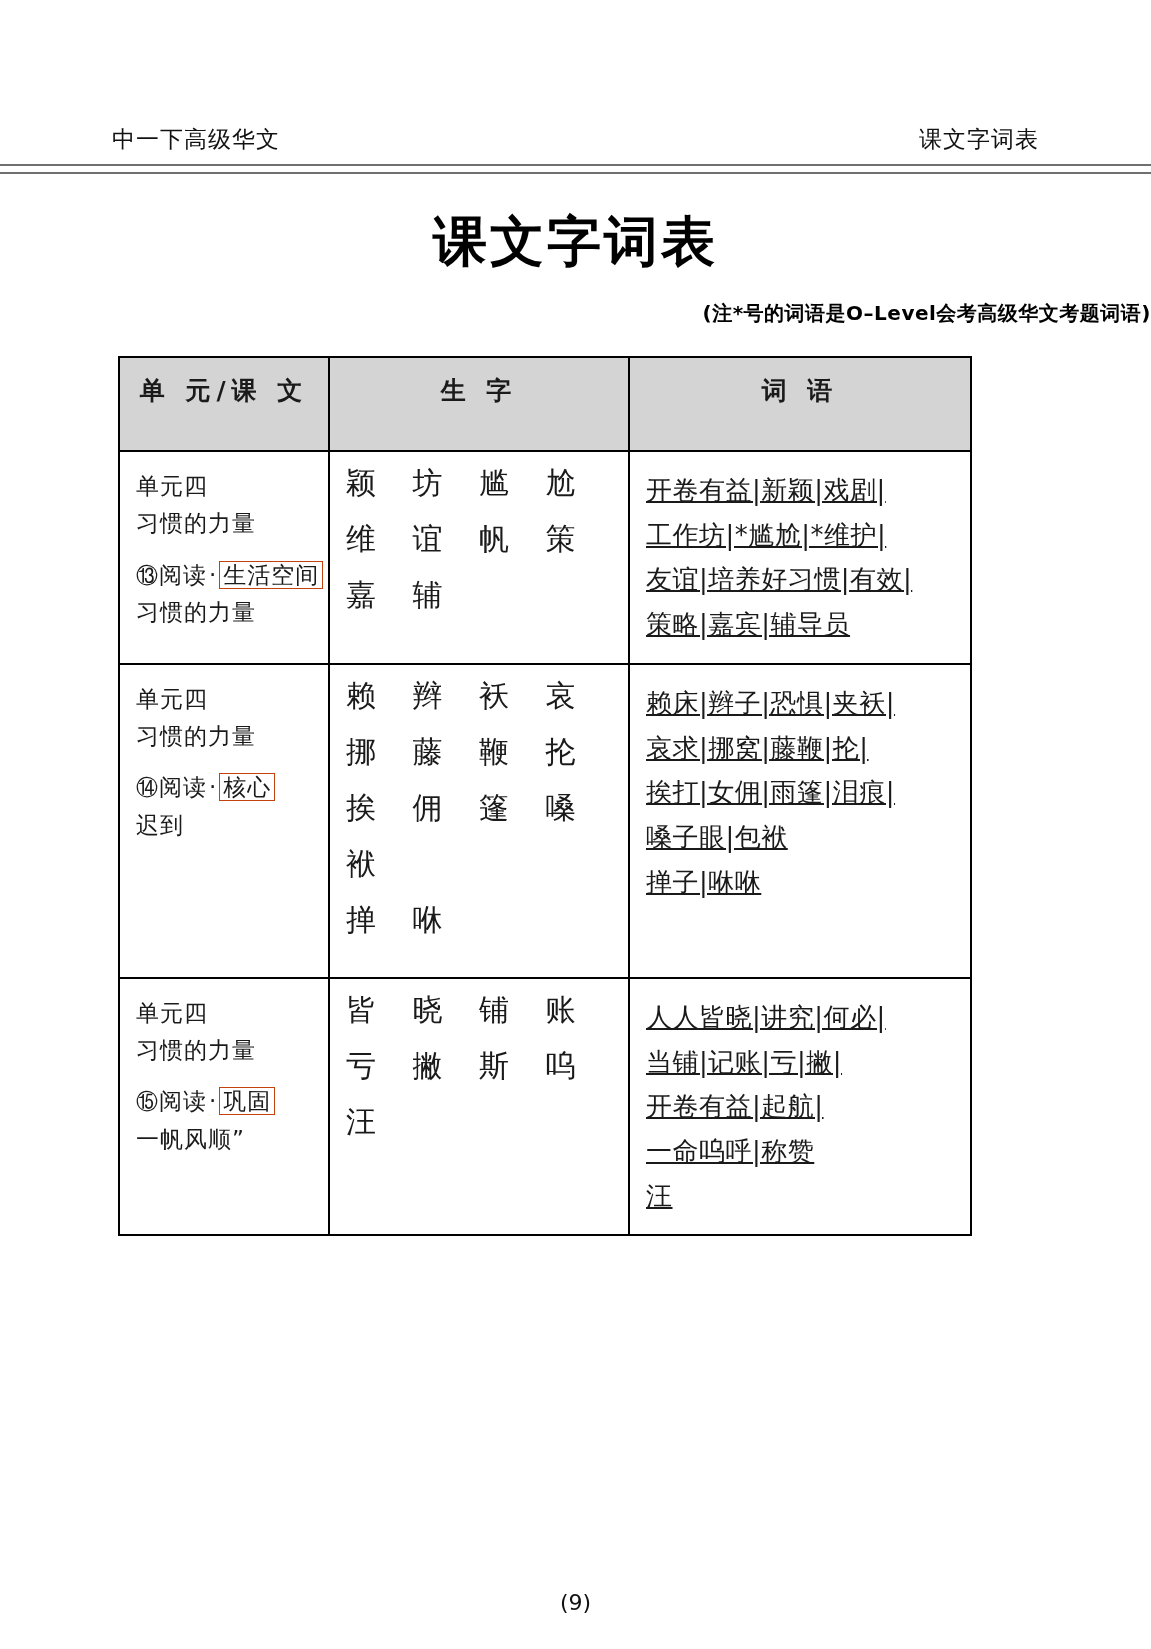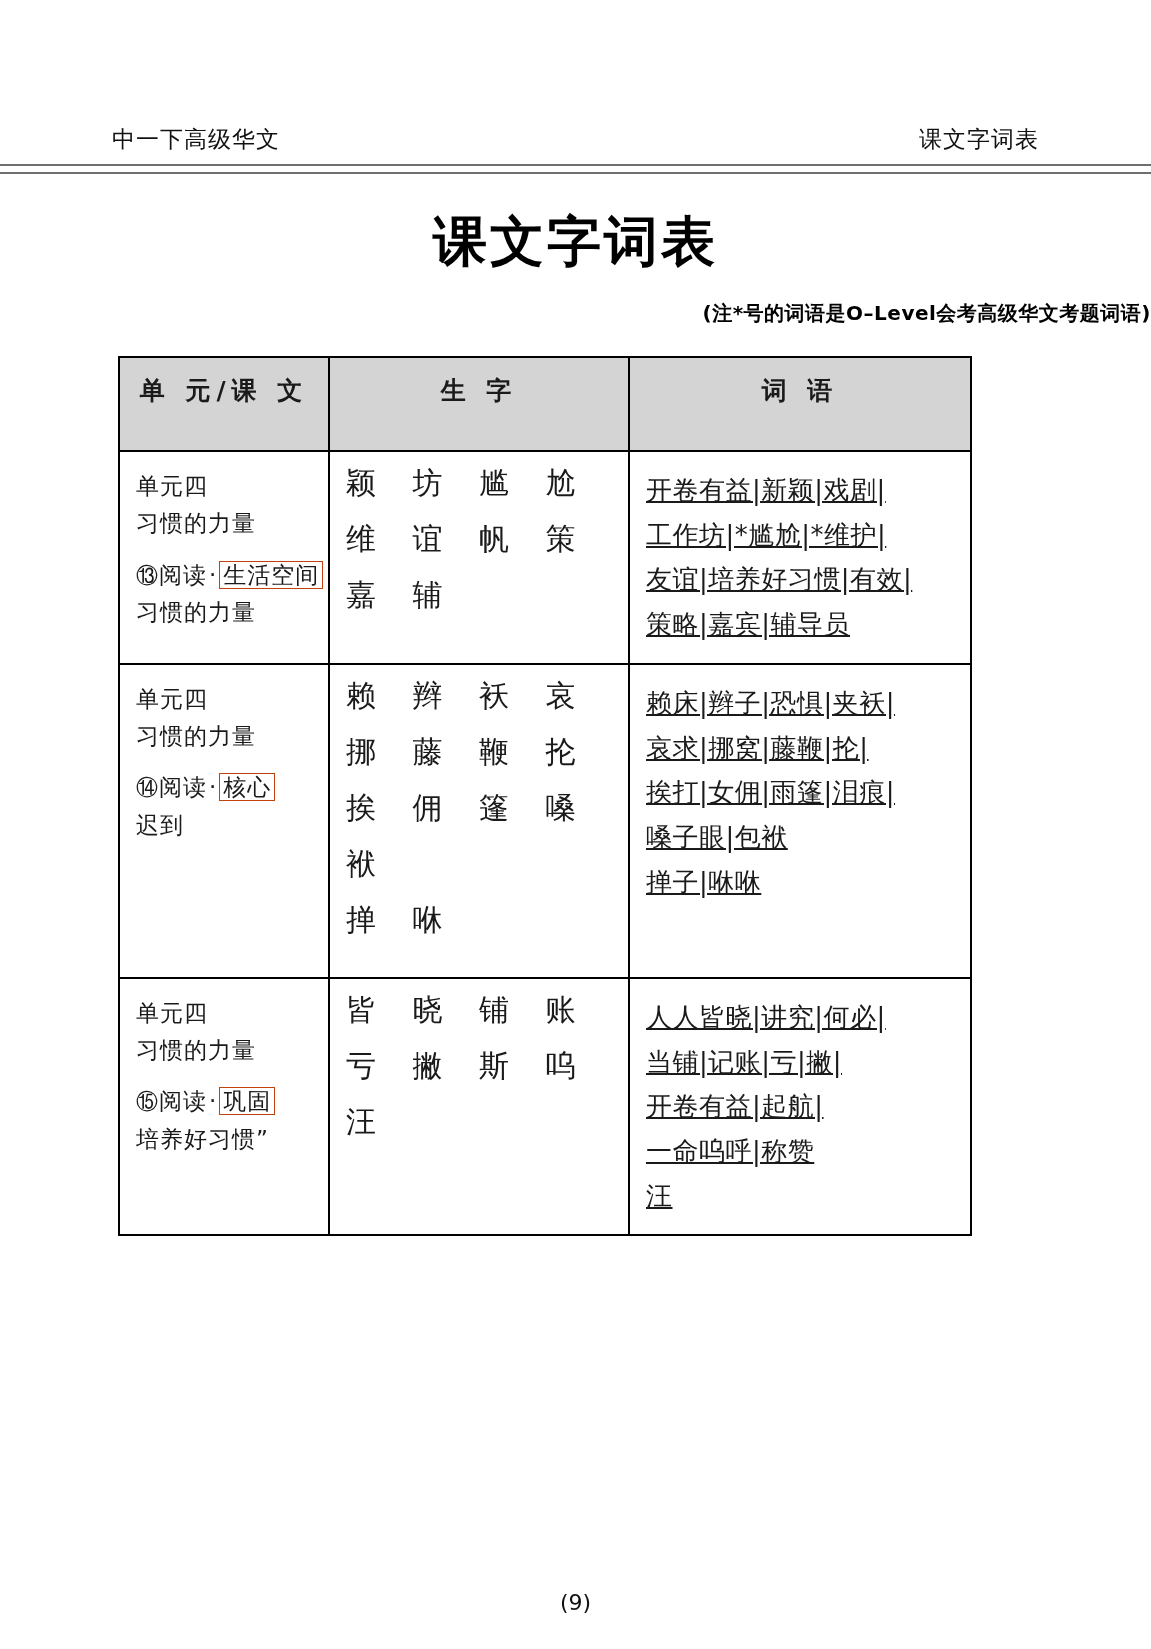--- a/index.html
+++ b/index.html
@@ -270,21 +270,21 @@
         </td>
       </tr>
 
       <tr>
         <td class="cell-unit">
           <div>单元四</div>
           <div>习惯的力量</div>
           <div class="lesson-line">
             <span class="circled">⑮</span><span class="read-label">阅读</span><span class="dot-sep">·</span><span class="boxed">巩固</span>
           </div>
-          <div>培养好习惯”</div>
+          <div>一帆风顺”</div>
         </td>
         <td class="cell-chars">
           <div class="char-row">
             <span>皆</span>
             <span>晓</span>
             <span>铺</span>
             <span>账</span>
           </div>
           <div class="char-row">
             <span>亏</span>

